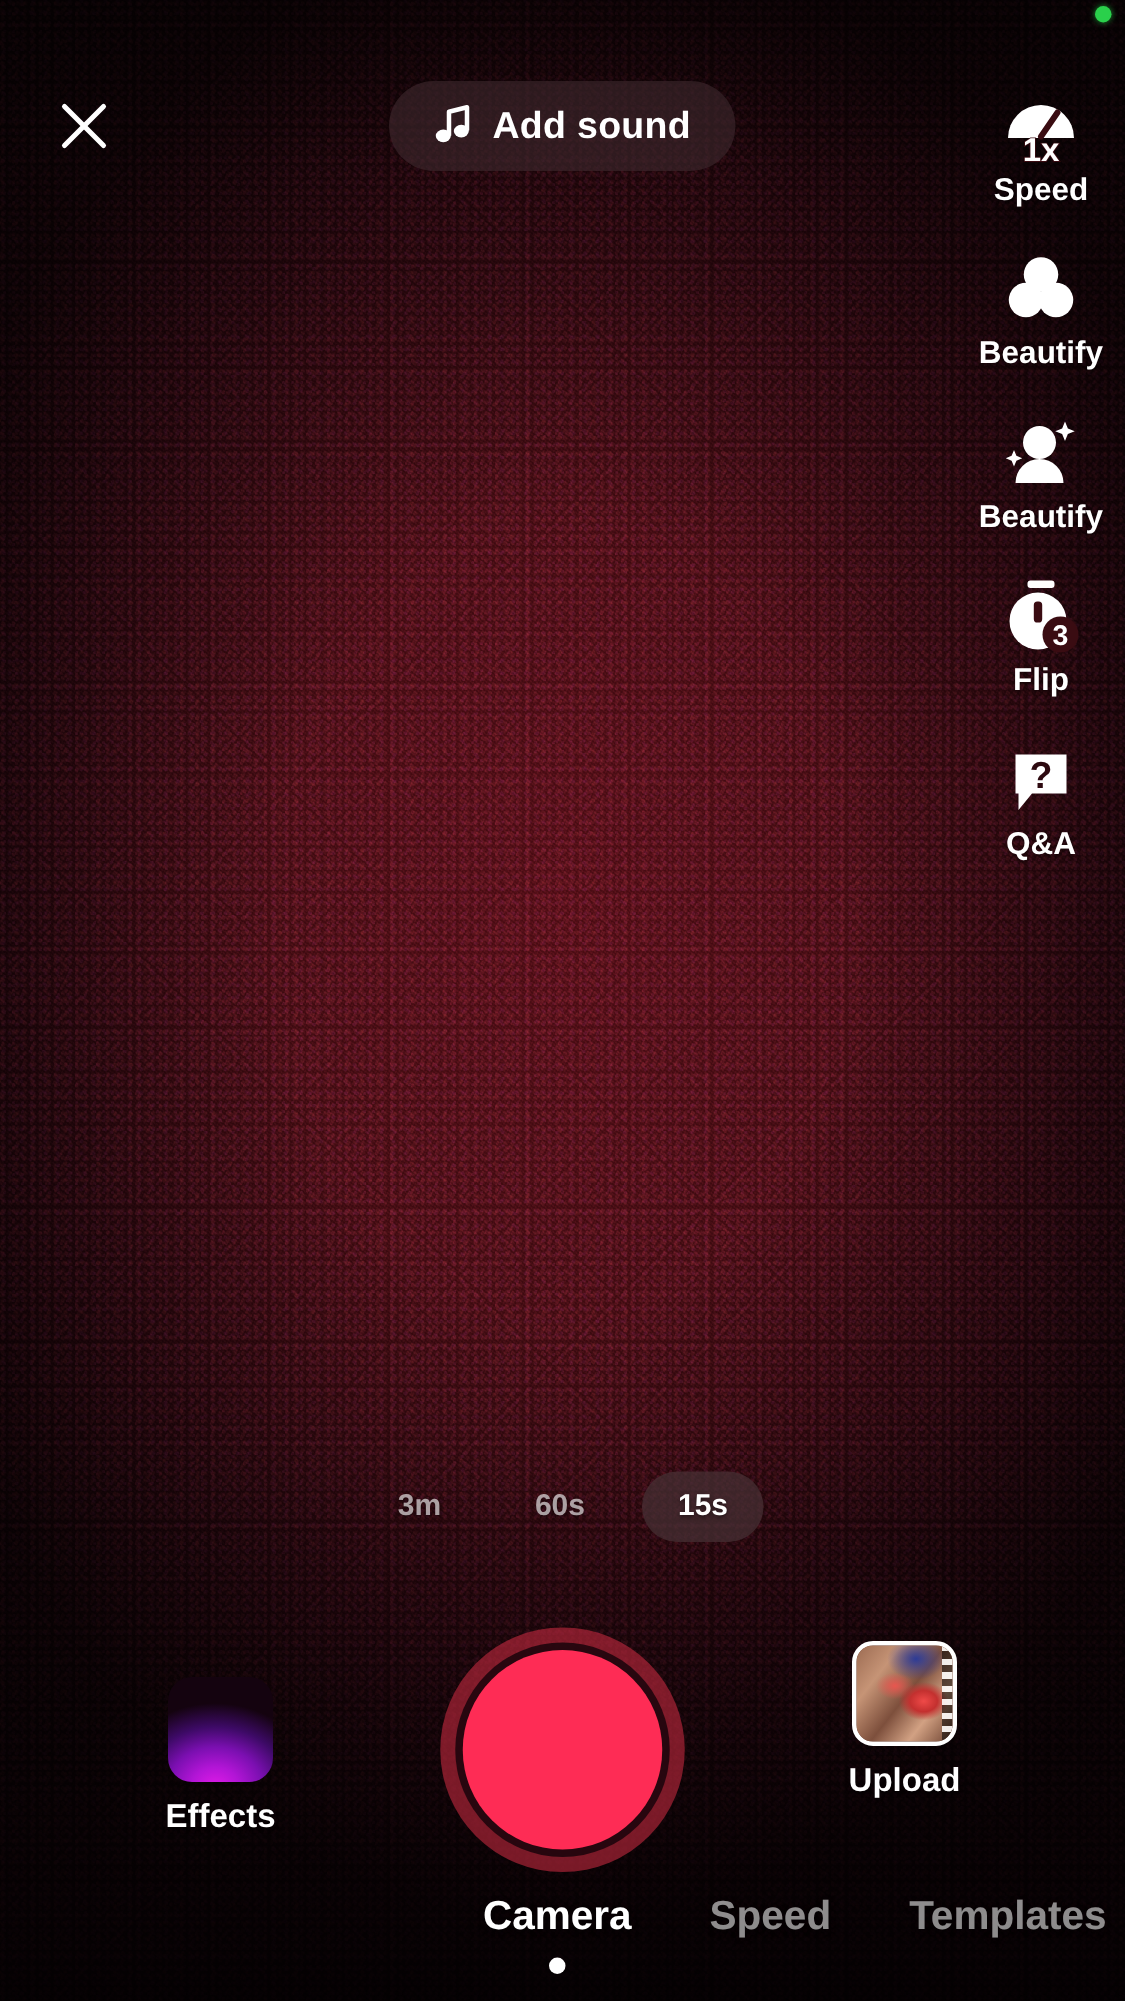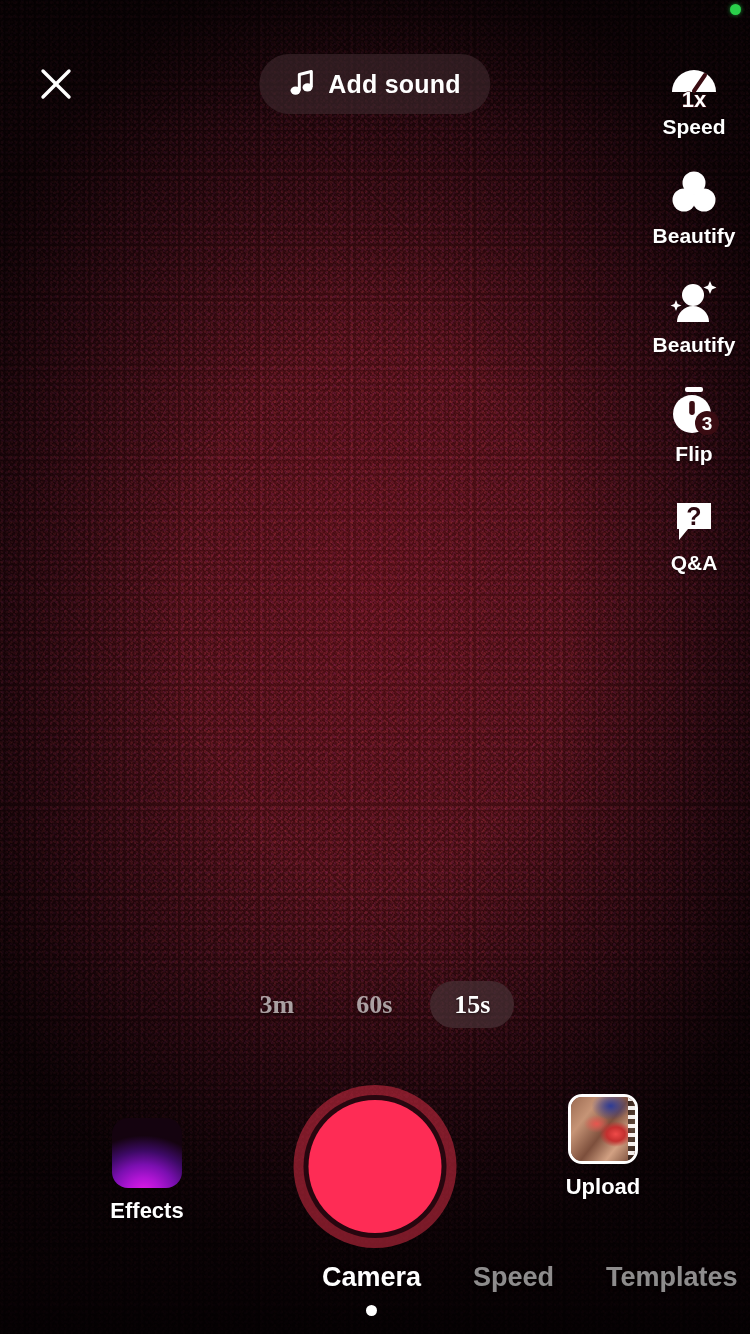--- a/index.html
+++ b/index.html
@@ -107,24 +107,23 @@
   
   .durations {
     position:absolute; left:0; right:0; top:981px;
     display:flex; justify-content:center; align-items:center; gap:14px;
   }
   .duration {
     height:47px; min-width:78px;
     padding:0 24px;
     display:flex; align-items:center; justify-content:center;
     border-radius:24px;
-    font-size:26px; font-weight:bold;
+    font-size:20px; font-weight:bold;
     color:rgba(255,255,255,.62);
     text-shadow:0 1px 3px rgba(0,0,0,.5);
-    font-family:Liberation Serif, serif;
   }
   .duration.active {
     background:rgba(70,48,52,.72);
     color:#fff;
   }
 
   
   .shutter {
     position:absolute; left:50%; top:1085px;
     transform:translateX(-50%);

